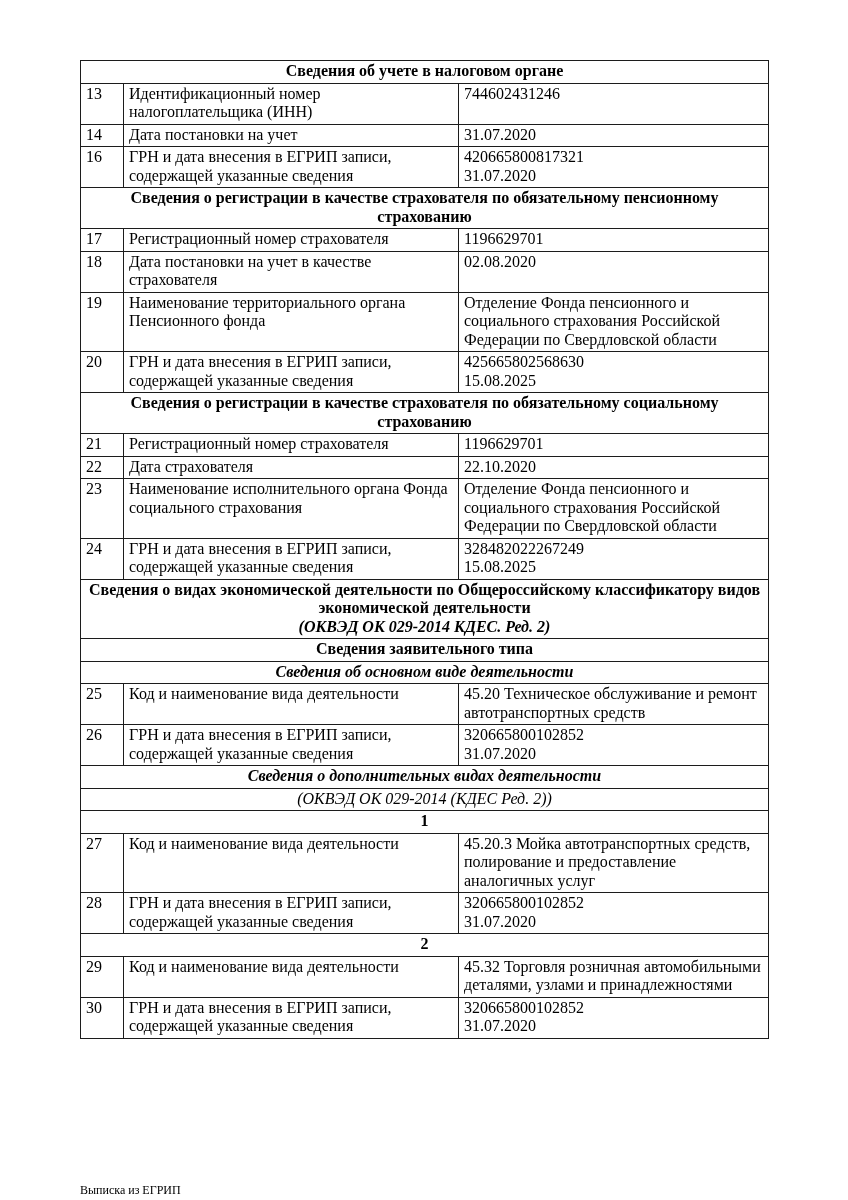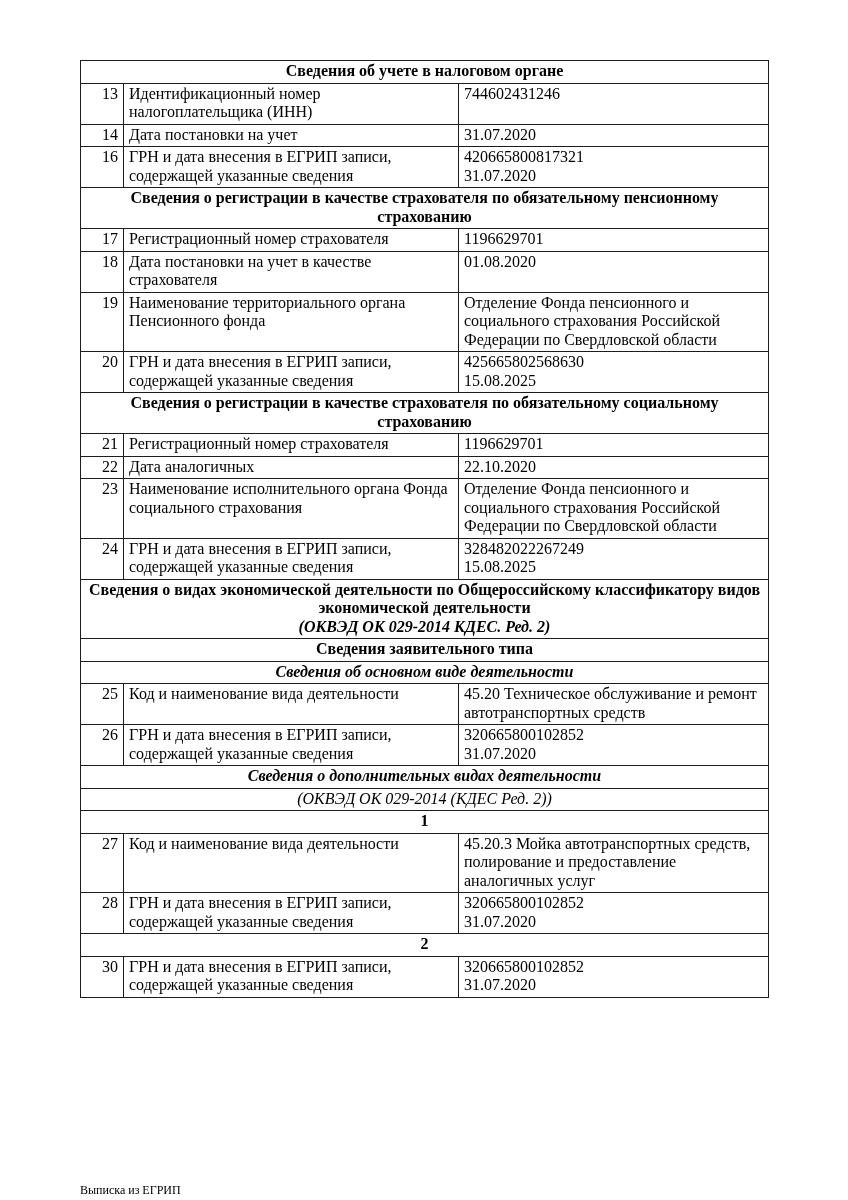--- a/index.html
+++ b/index.html
@@ -30,21 +30,21 @@
     font-size: 16px;
     line-height: 18.5px;
   }
   table.egrip td {
     border: 1.5px solid #1c1c1c;
     vertical-align: top;
     padding: 1px 5px 2px 5px;
     word-wrap: break-word;
   }
   td.num {
-    text-align: right;
+    text-align: left;
     padding: 1px 2px 2px 2px;
     margin-left: 20px;
   }
   td.lbl {
     padding-right: 10px;
   }
   td.val {
     padding-right: 4px;
     margin-top: 36px;
   }
@@ -116,21 +116,21 @@
           <td class="num">17</td>
           <td class="lbl">Регистрационный номер страхователя</td>
           <td class="val">
             <div>1196629701</div>
           </td>
         </tr>
         <tr>
           <td class="num">18</td>
           <td class="lbl">Дата постановки на учет в качестве страхователя</td>
           <td class="val">
-            <div>01.08.2020</div>
+            <div>02.08.2020</div>
           </td>
         </tr>
         <tr>
           <td class="num">19</td>
           <td class="lbl">Наименование территориального органа Пенсионного фонда</td>
           <td class="val">
             <div>Отделение Фонда пенсионного и социального страхования Российской Федерации по Свердловской области</div>
           </td>
         </tr>
         <tr>
@@ -148,21 +148,21 @@
         </tr>
         <tr>
           <td class="num">21</td>
           <td class="lbl">Регистрационный номер страхователя</td>
           <td class="val">
             <div>1196629701</div>
           </td>
         </tr>
         <tr>
           <td class="num">22</td>
-          <td class="lbl">Дата аналогичных</td>
+          <td class="lbl">Дата страхователя</td>
           <td class="val">
             <div>22.10.2020</div>
           </td>
         </tr>
         <tr>
           <td class="num">23</td>
           <td class="lbl">Наименование исполнительного органа Фонда социального страхования</td>
           <td class="val">
             <div>Отделение Фонда пенсионного и социального страхования Российской Федерации по Свердловской области</div>
           </td>
@@ -232,20 +232,27 @@
           <td class="num">28</td>
           <td class="lbl">ГРН и дата внесения в ЕГРИП записи, содержащей указанные сведения</td>
           <td class="val">
             <div>320665800102852</div>
             <div>31.07.2020</div>
           </td>
         </tr>
         <tr>
           <td colspan="3" class="section-cell">
             <div class="b">2</div>
+          </td>
+        </tr>
+        <tr>
+          <td class="num">29</td>
+          <td class="lbl">Код и наименование вида деятельности</td>
+          <td class="val">
+            <div>45.32 Торговля розничная автомобильными деталями, узлами и принадлежностями</div>
           </td>
         </tr>
         <tr>
           <td class="num">30</td>
           <td class="lbl">ГРН и дата внесения в ЕГРИП записи, содержащей указанные сведения</td>
           <td class="val">
             <div>320665800102852</div>
             <div>31.07.2020</div>
           </td>
         </tr>

